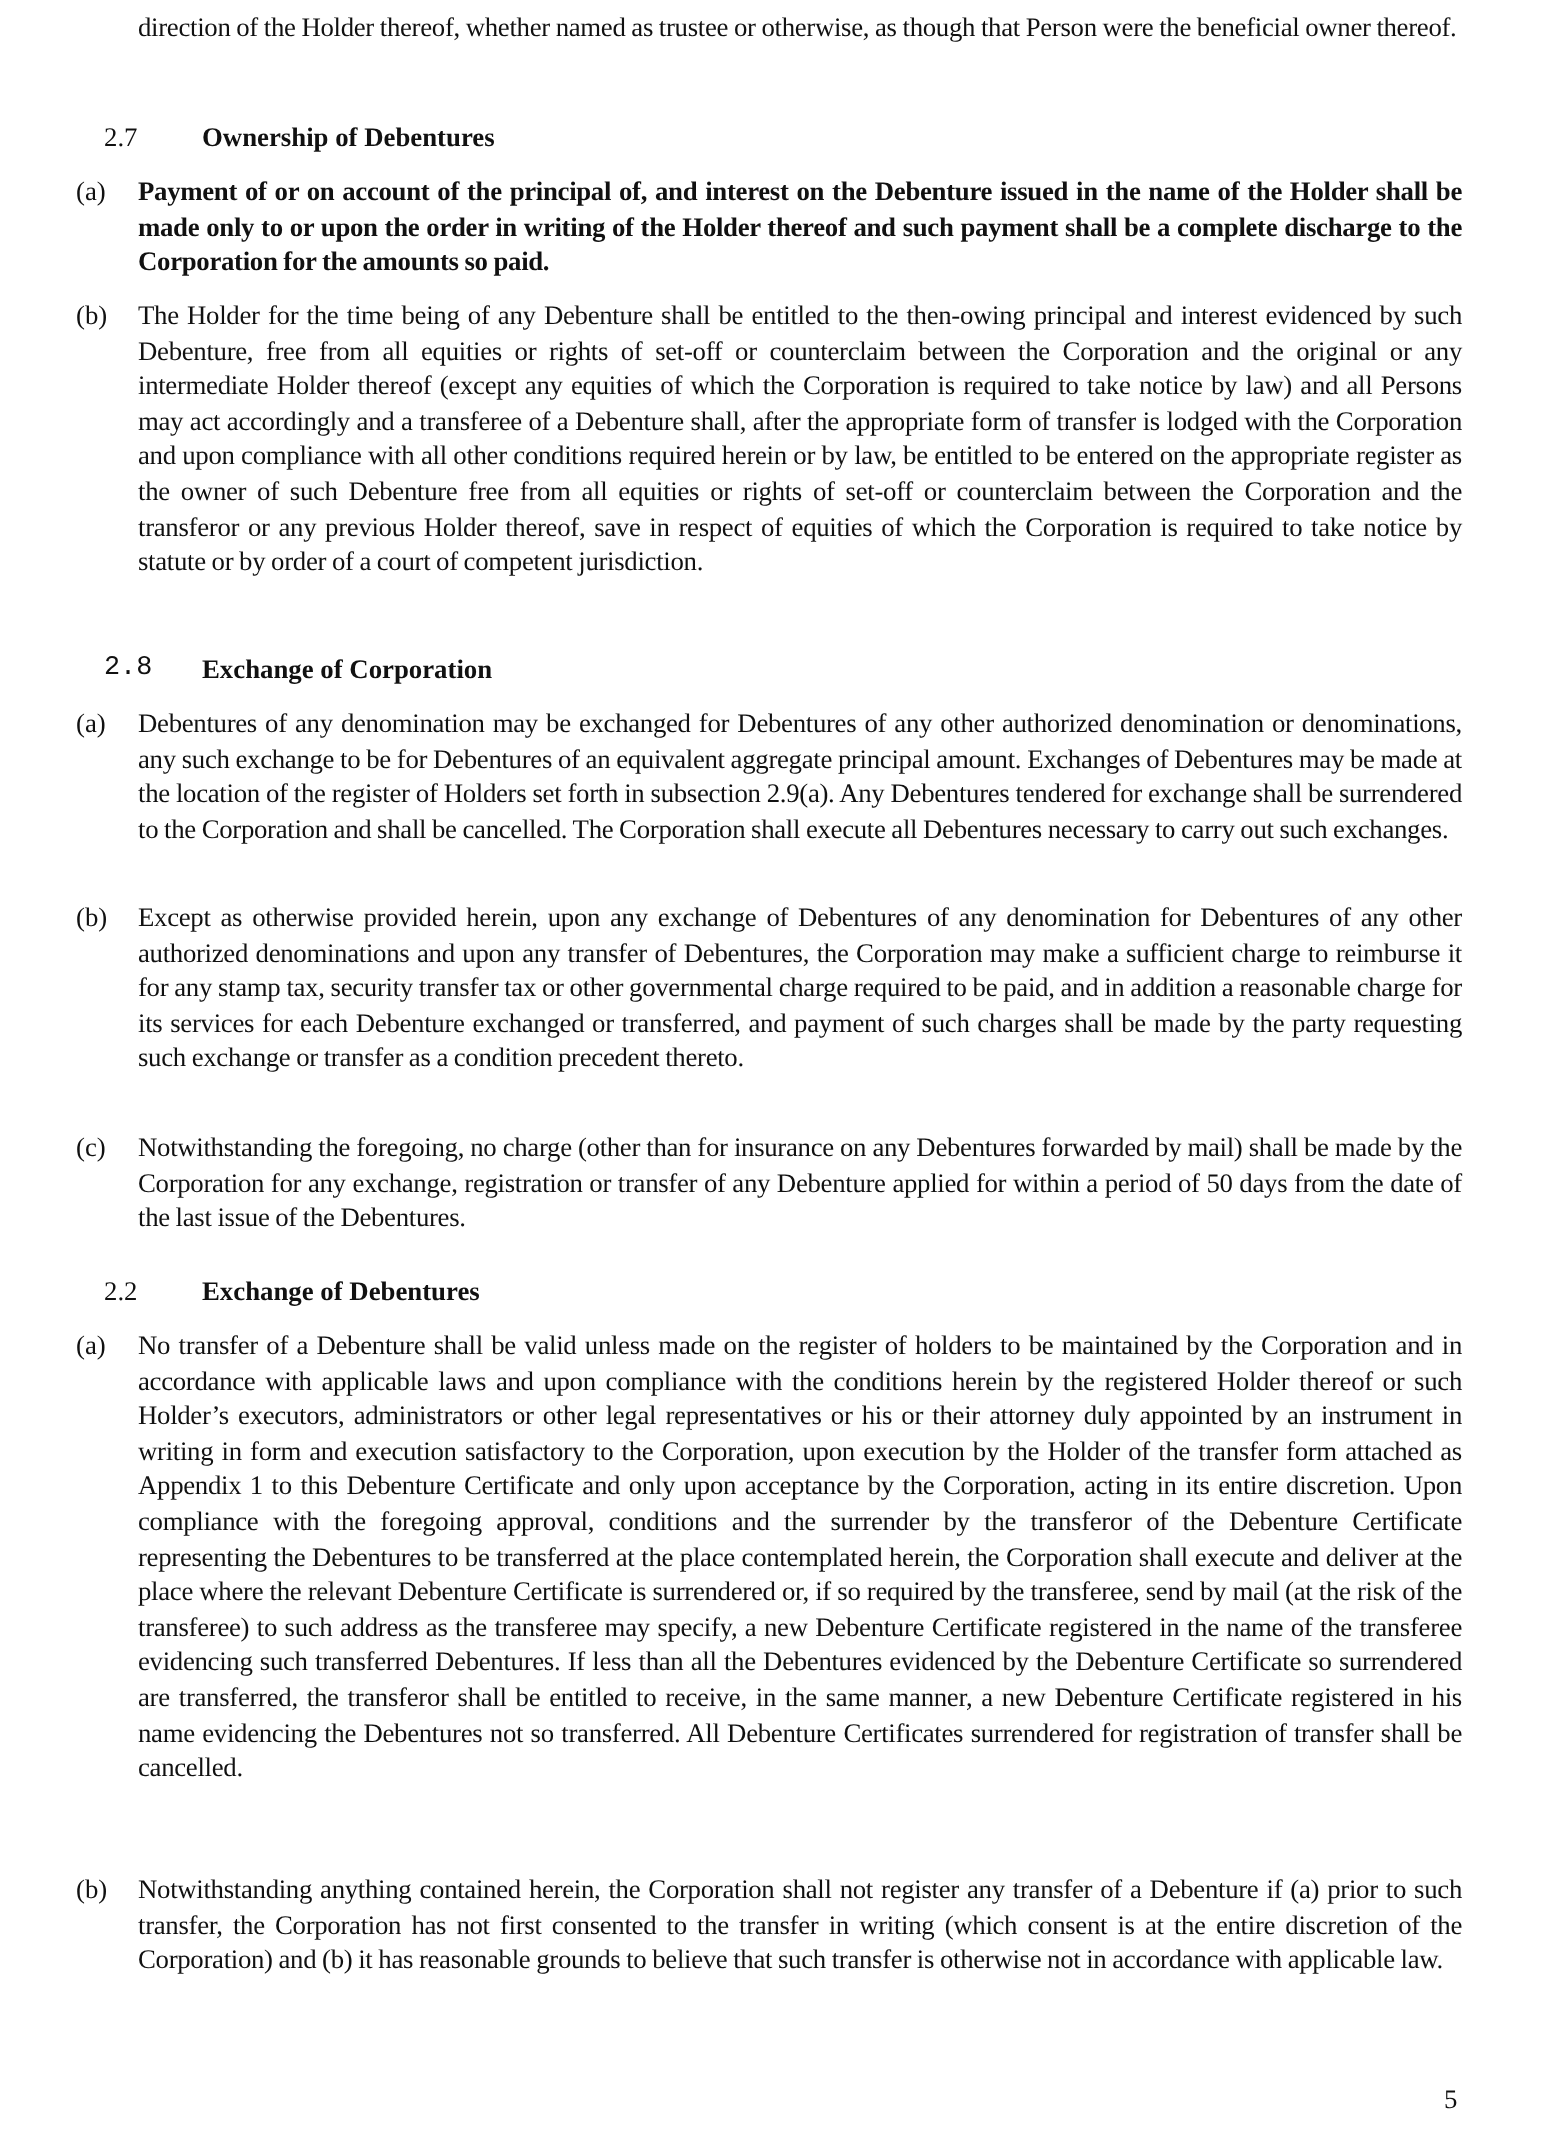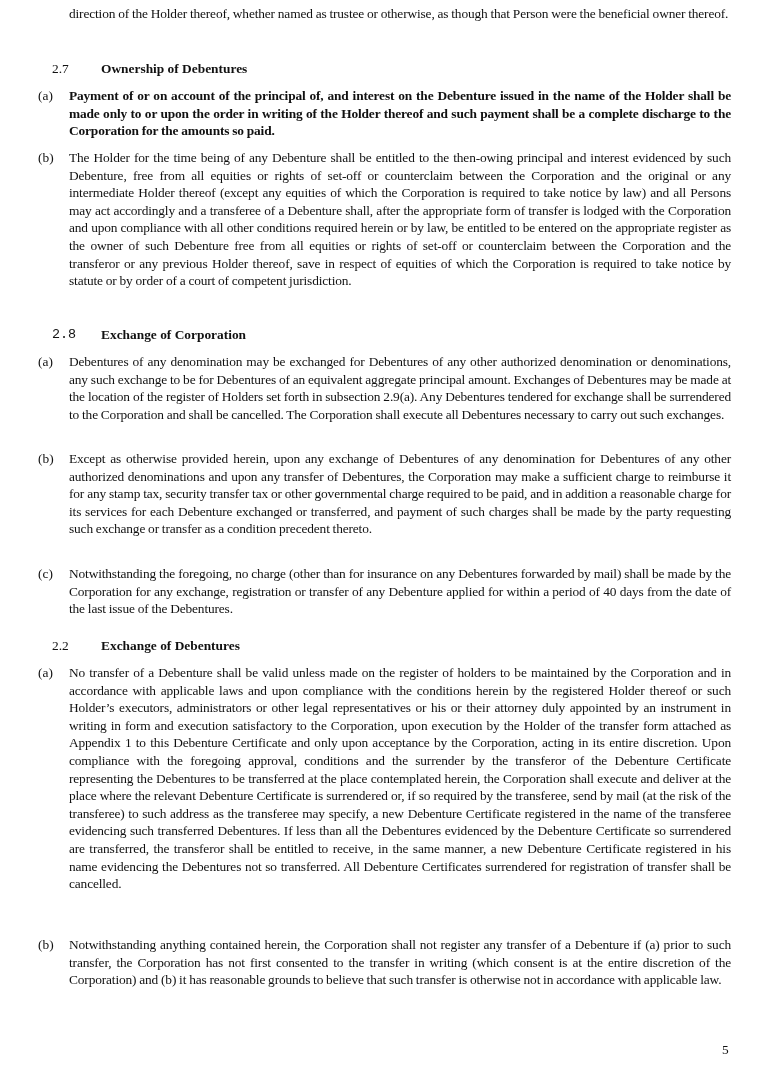--- a/index.html
+++ b/index.html
@@ -40,21 +40,21 @@
     <span class="sec-num" style="top:326px;font-family:Liberation Mono, monospace;">2.8</span>
     <span class="sec-title" style="top:326px;">Exchange of Corporation</span>
 
     <span class="item-label" style="top:353px;">(a)</span>
     <div class="para" style="top:353px;">Debentures of any denomination may be exchanged for Debentures of any other authorized denomination or denominations, any such exchange to be for Debentures of an equivalent aggregate principal amount. Exchanges of Debentures may be made at the location of the register of Holders set forth in subsection 2.9(a). Any Debentures tendered for exchange shall be surrendered to the Corporation and shall be cancelled.  The Corporation shall execute all Debentures necessary to carry out such exchanges.</div>
 
     <span class="item-label" style="top:450px;">(b)</span>
     <div class="para" style="top:450px;">Except as otherwise provided herein, upon any exchange of Debentures of any denomination for Debentures of any other authorized denominations and upon any transfer of Debentures, the Corporation may make a sufficient charge to reimburse it for any stamp tax, security transfer tax or other governmental charge required to be paid, and in addition a reasonable charge for its services for each Debenture exchanged or transferred, and payment of such charges shall be made by the party requesting such exchange or transfer as a condition precedent thereto.</div>
 
     <span class="item-label" style="top:565px;">(c)</span>
-    <div class="para" style="top:565px;">Notwithstanding the foregoing, no charge (other than for insurance on any Debentures forwarded by mail) shall be made by the Corporation for any exchange, registration or transfer of any Debenture applied for within a period of 40 days from the date of the last issue of the Debentures.</div>
+    <div class="para" style="top:565px;">Notwithstanding the foregoing, no charge (other than for insurance on any Debentures forwarded by mail) shall be made by the Corporation for any exchange, registration or transfer of any Debenture applied for within a period of 50 days from the date of the last issue of the Debentures.</div>
   </div>
 
   <div>
     <span class="sec-num" style="top:637px;">2.2</span>
     <span class="sec-title" style="top:637px;">Exchange of Debentures</span>
 
     <span class="item-label" style="top:664px;">(a)</span>
     <div class="para" style="top:664px;">No transfer of a Debenture shall be valid unless made on the register of holders to be maintained by the Corporation and in accordance with applicable laws and upon compliance with the conditions herein by the registered Holder thereof or such Holder’s executors, administrators or other legal representatives or his or their attorney duly appointed by an instrument in writing in form and execution satisfactory to the Corporation, upon execution by the Holder of the transfer form attached as Appendix 1 to this Debenture Certificate and only upon acceptance by the  Corporation, acting in its entire discretion.  Upon compliance with the foregoing approval, conditions and the surrender by the transferor of the Debenture Certificate representing the Debentures to be transferred at the place contemplated herein, the Corporation shall execute and deliver at the place where the relevant Debenture Certificate is surrendered or, if so required by the transferee, send by mail (at the risk of the transferee) to such address as the transferee may specify, a new Debenture Certificate registered in the name of the transferee evidencing such transferred Debentures.  If less than all the Debentures evidenced by the Debenture Certificate so surrendered are transferred, the transferor shall be entitled to receive, in the same manner, a new Debenture Certificate registered in his name evidencing the Debentures not so transferred.  All Debenture Certificates surrendered for registration of transfer shall be cancelled.</div>
 
     <span class="item-label" style="top:936px;">(b)</span>

